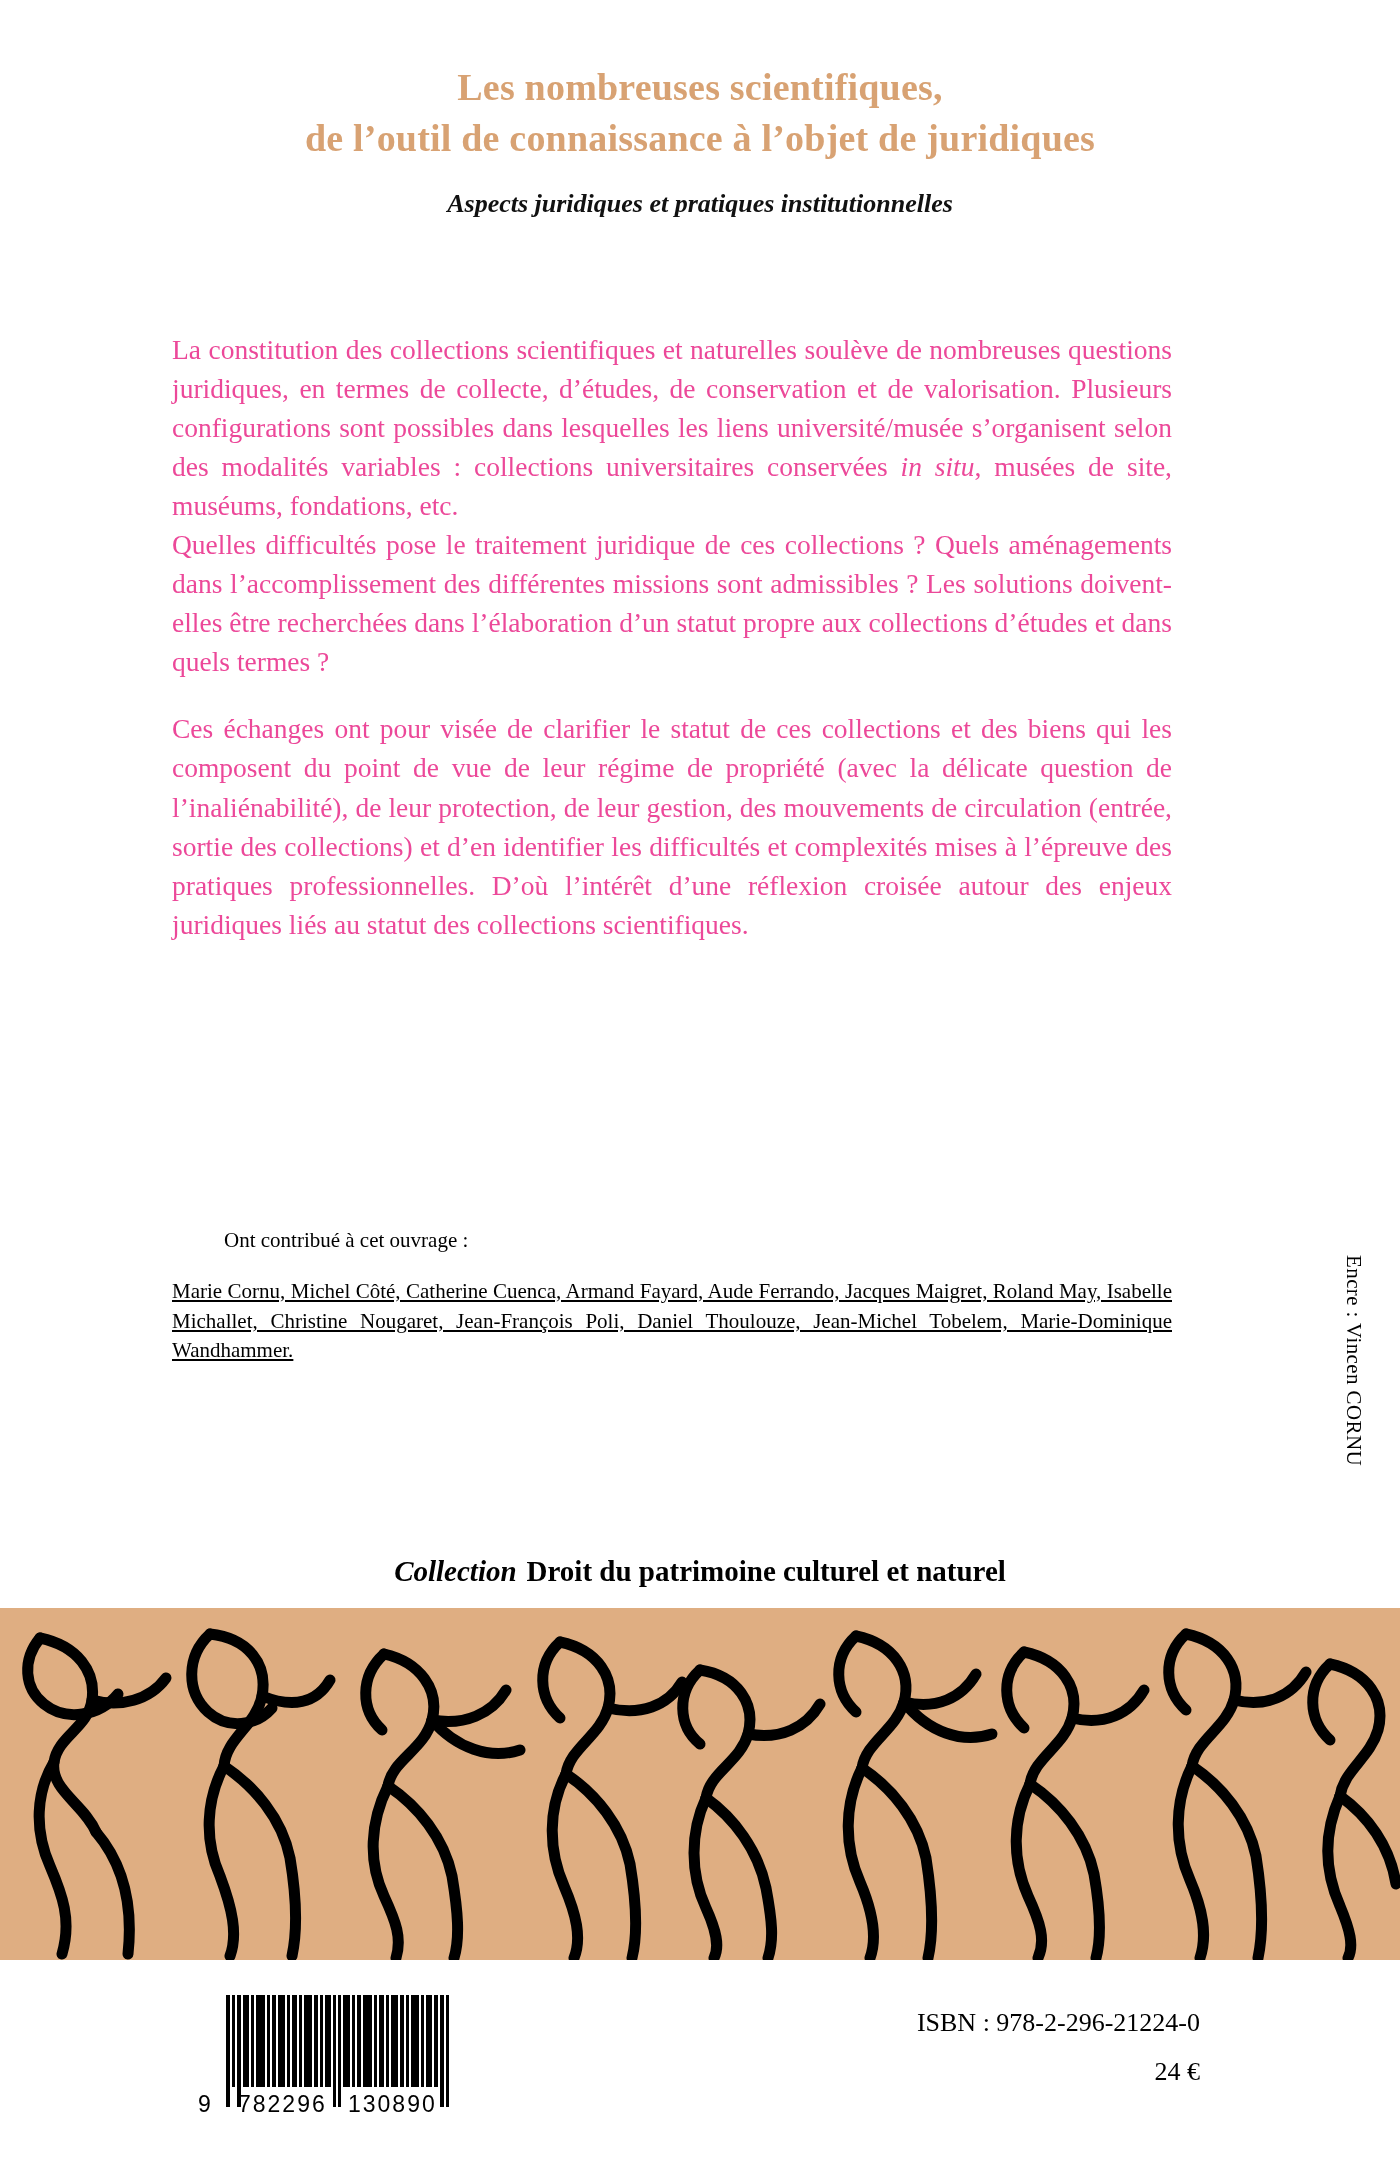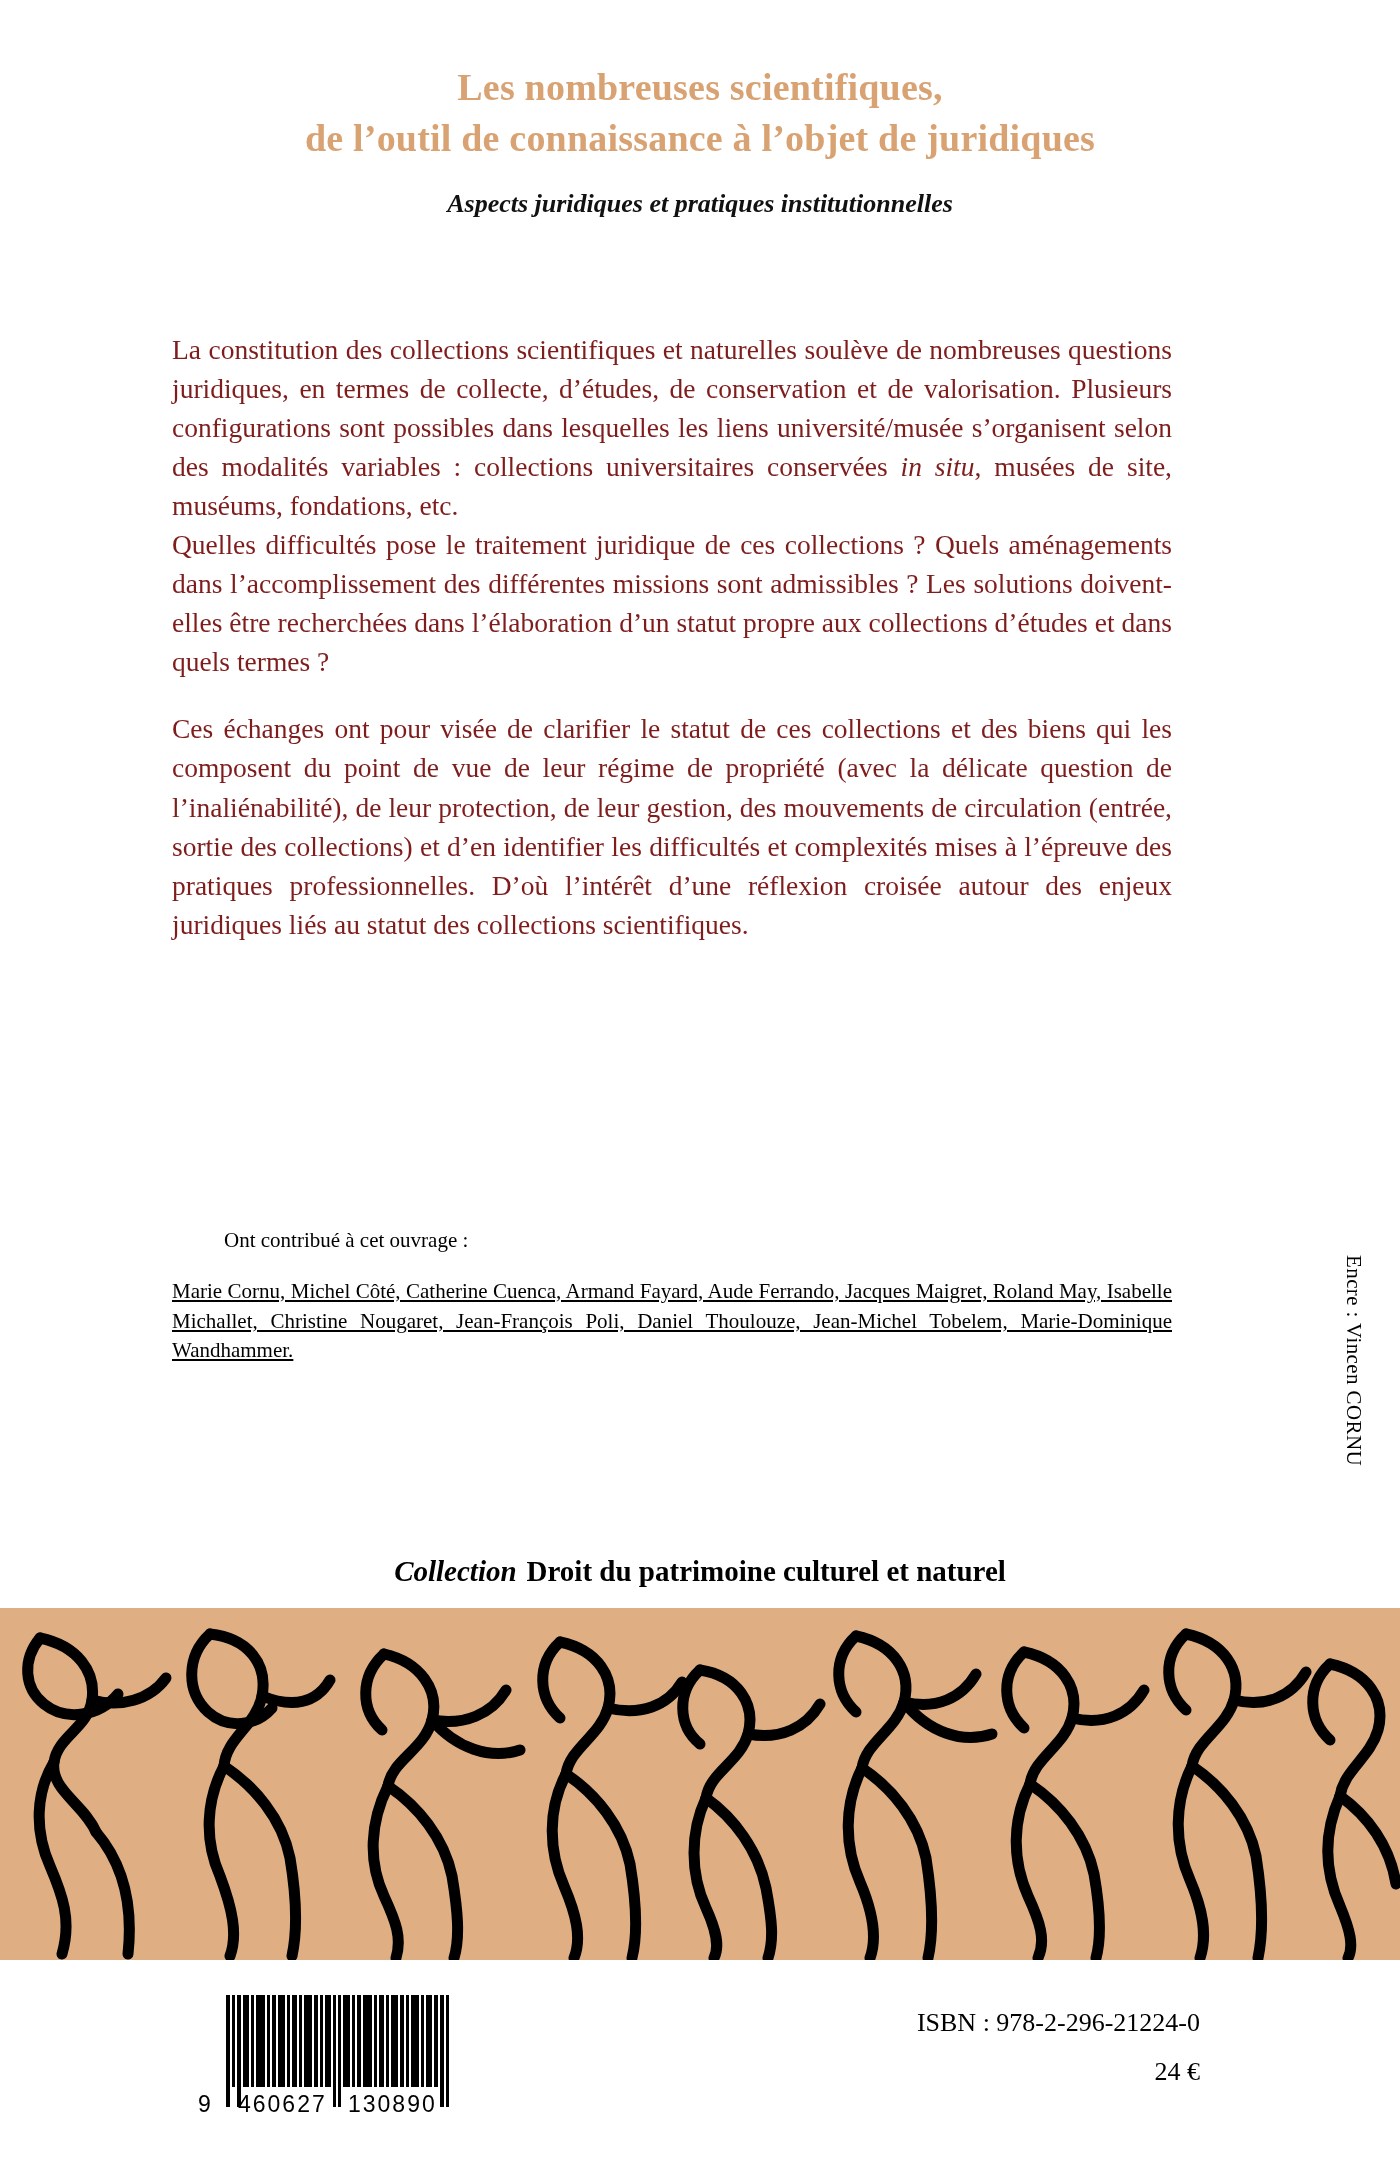--- a/index.html
+++ b/index.html
@@ -58,21 +58,21 @@
 
   
   .body-text {
     position: absolute;
     left: 172px;
     top: 330px;
     width: 1000px;
     font-size: 27.5px;
     line-height: 1.42;
     text-align: justify;
-    color: #7f1d1d;
+    color: #ec4899;
   }
   .body-text p {
     margin: 0;
     text-indent: 0;
   }
   .para-indent {
     text-indent: 52px;
   }
   .gap-before {
     margin-top: 28px !important;
@@ -340,21 +340,21 @@
         <span style="width:3px"></span>
         <span style="width:8px"></span>
         <span style="width:3px"></span>
         <span style="width:6px"></span>
         <span style="width:4px"></span>
         <span class="tall" style="width:4px"></span>
         <span class="tall" style="width:3px"></span>
       </div>
       <div class="barcode-digits">
         <span class="lead-digit">9</span>
-        <span class="grp" style="left:42px">460627</span>
+        <span class="grp" style="left:42px">782296</span>
         <span class="grp" style="left:152px">130890</span>
       </div>
     </div>
     <div class="isbn">
       <span>ISBN : 978-2-296-21224-0</span>
       <span class="price">24 €</span>
     </div>
   </div>
 
 </div>

